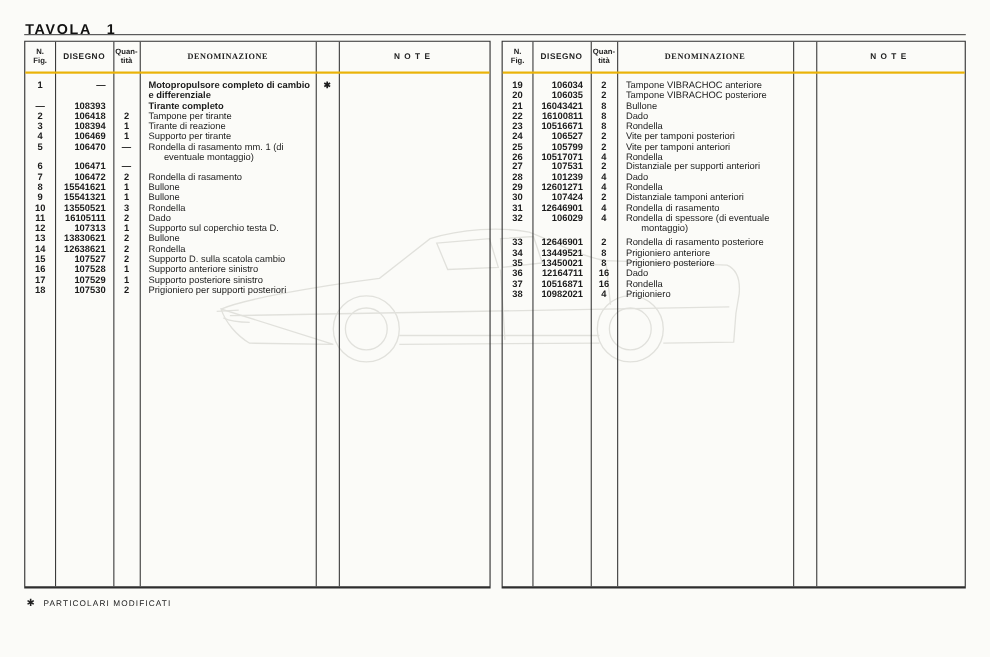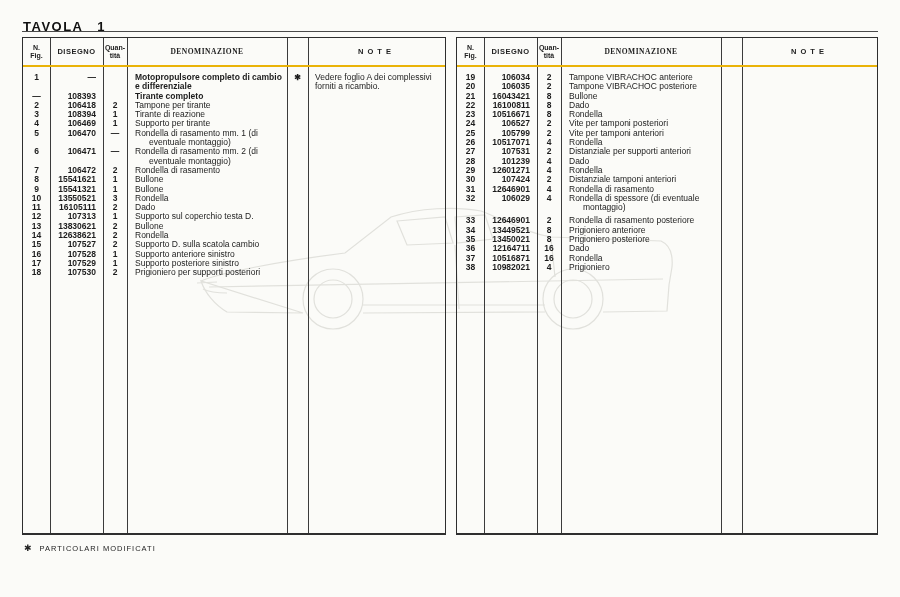--- a/index.html
+++ b/index.html
@@ -109,21 +109,20 @@
     <div class="th w-mark"></div>
     <div class="th w-note">NOTE</div>
   </div>
   <div class="tbody">
       <div class="row">
     <div class="c fig">1</div>
     <div class="c dis">—</div>
     <div class="c qty"></div>
     <div class="c den b">Motopropulsore completo di cambio e differenziale</div>
     <div class="c mark">✱</div>
-    <div class="c note">Vedere foglio A dei complessivi forniti a ricambio.</div>
   </div>
       <div class="row">
     <div class="c fig">—</div>
     <div class="c dis">108393</div>
     <div class="c qty"></div>
     <div class="c den b">Tirante completo</div>
     <div class="c mark"></div>
     <div class="c note"></div>
   </div>
       <div class="row">
@@ -155,21 +154,20 @@
     <div class="c dis">106470</div>
     <div class="c qty">—</div>
     <div class="c den hang">Rondella di rasamento mm. 1 (di eventuale montaggio)</div>
     <div class="c mark"></div>
     <div class="c note"></div>
   </div>
       <div class="row">
     <div class="c fig">6</div>
     <div class="c dis">106471</div>
     <div class="c qty">—</div>
-    <div class="c den hang">Rondella di rasamento mm. 2 (di eventuale montaggio)</div>
     <div class="c mark"></div>
     <div class="c note"></div>
   </div>
       <div class="row">
     <div class="c fig">7</div>
     <div class="c dis">106472</div>
     <div class="c qty">2</div>
     <div class="c den">Rondella di rasamento</div>
     <div class="c mark"></div>
     <div class="c note"></div>

